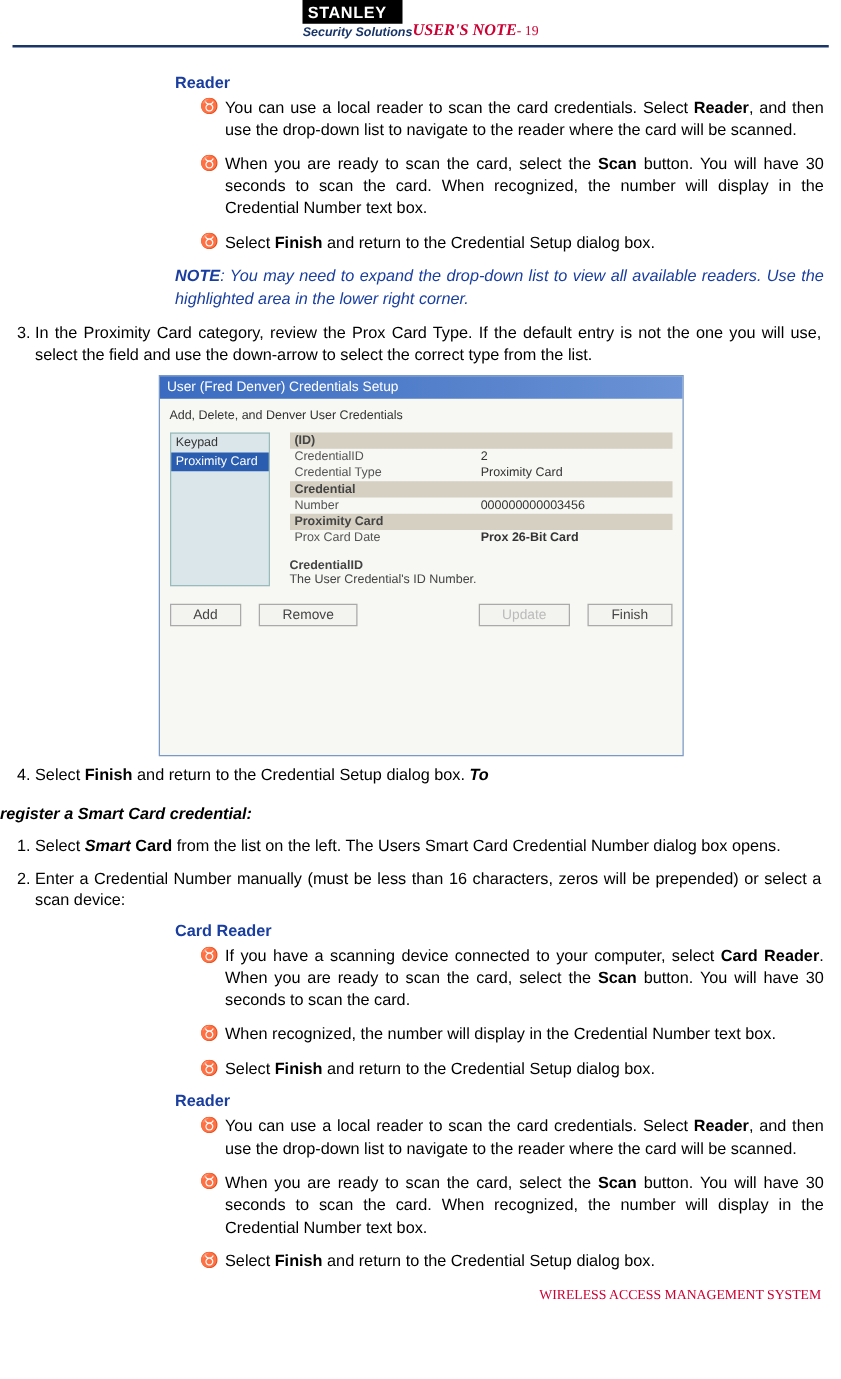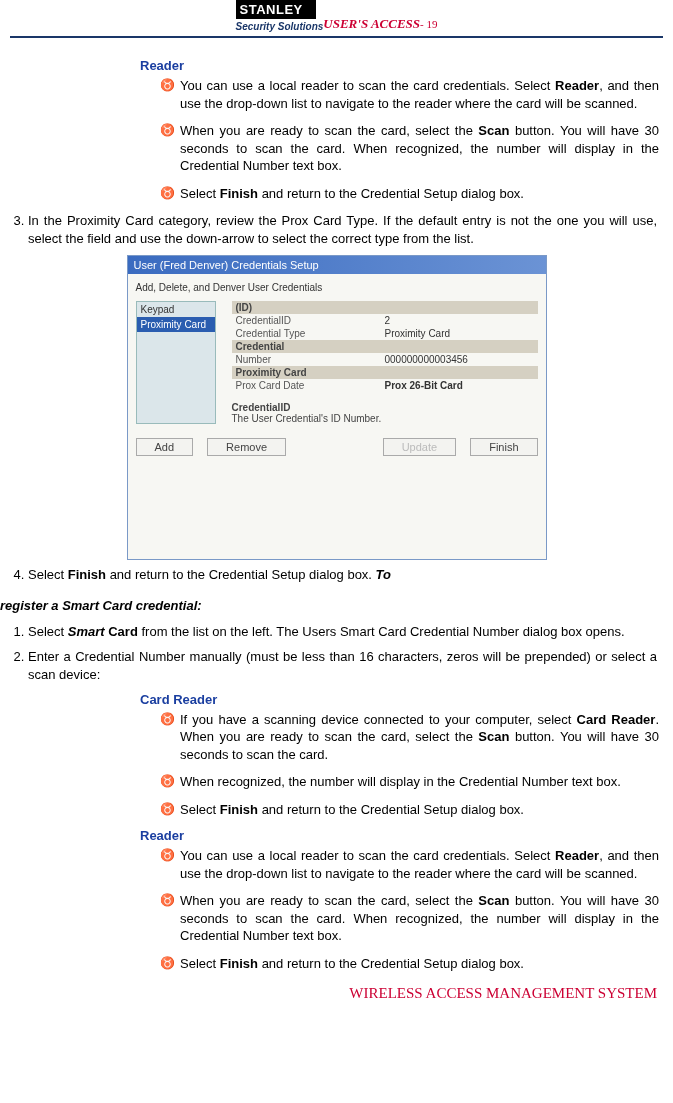--- a/index.html
+++ b/index.html
@@ -119,48 +119,51 @@
   .dlg-btn.dim { color:#bbb; }
   .h2-sub {
     font-weight: bold; font-style: italic;
     font-family: Arial, sans-serif;
     margin: 14px 0 10px -10px;
   }
   .footer {
     text-align: right;
     color: #cc0033;
     font-family: "Times New Roman", serif;
-    font-size: 15px;
+    font-size: 11px;
     padding: 2px 6px 6px 0;
   }
   b { font-weight: bold; }
 </style>
 </head>
 <body>
 
 <div class="page">
   <div class="header">
     <div class="logo-block">
       <div class="logo-top">STANLEY</div>
       <div class="logo-sub">Security Solutions</div>
     </div>
     <div class="header-right">
-      <span>USER'S ACCESS</span><span class="pgnum">- 19</span>
+      <span>USER'S NOTE</span><span class="pgnum">- 19</span>
     </div>
   </div>
   <div class="header-spacer"></div>
 
   <div class="section-pad">
     <div class="section-heading-blue">Reader</div>
     <ul class="bulletlist">
       <li><span>You can use a local reader to scan the card credentials.   Select </span><b>Reader</b><span>, and then use the drop-down list to navigate to the reader where the card will be scanned.</span></li>
       <li><span>When you are ready to scan the card, select the </span><b>Scan</b><span> button.   You will have 30 seconds to scan the card.   When recognized, the number will display in the Credential Number text box.</span></li>
       <li><span>Select </span><b>Finish</b><span> and return to the Credential Setup dialog box.</span></li>
     </ul>
 
+    <div class="note-italic">
+      <span class="label"><b>NOTE</b></span><span>:    You may need to expand the drop-down list to view all available readers. Use the highlighted area in the lower right corner.</span>
+    </div>
   </div>
 
   <ol class="main" start="3">
     <li>In the Proximity Card category, review the Prox Card Type.   If the default entry is not the one you will use, select the field and use the down-arrow to select the correct type from the list.</li>
   </ol>
 
   <div class="dialog-img">
     <div class="dialog-titlebar">User (Fred Denver) Credentials Setup</div>
     <div class="dialog-body">
       <div class="dialog-sub">Add, Delete, and Denver User Credentials</div>

